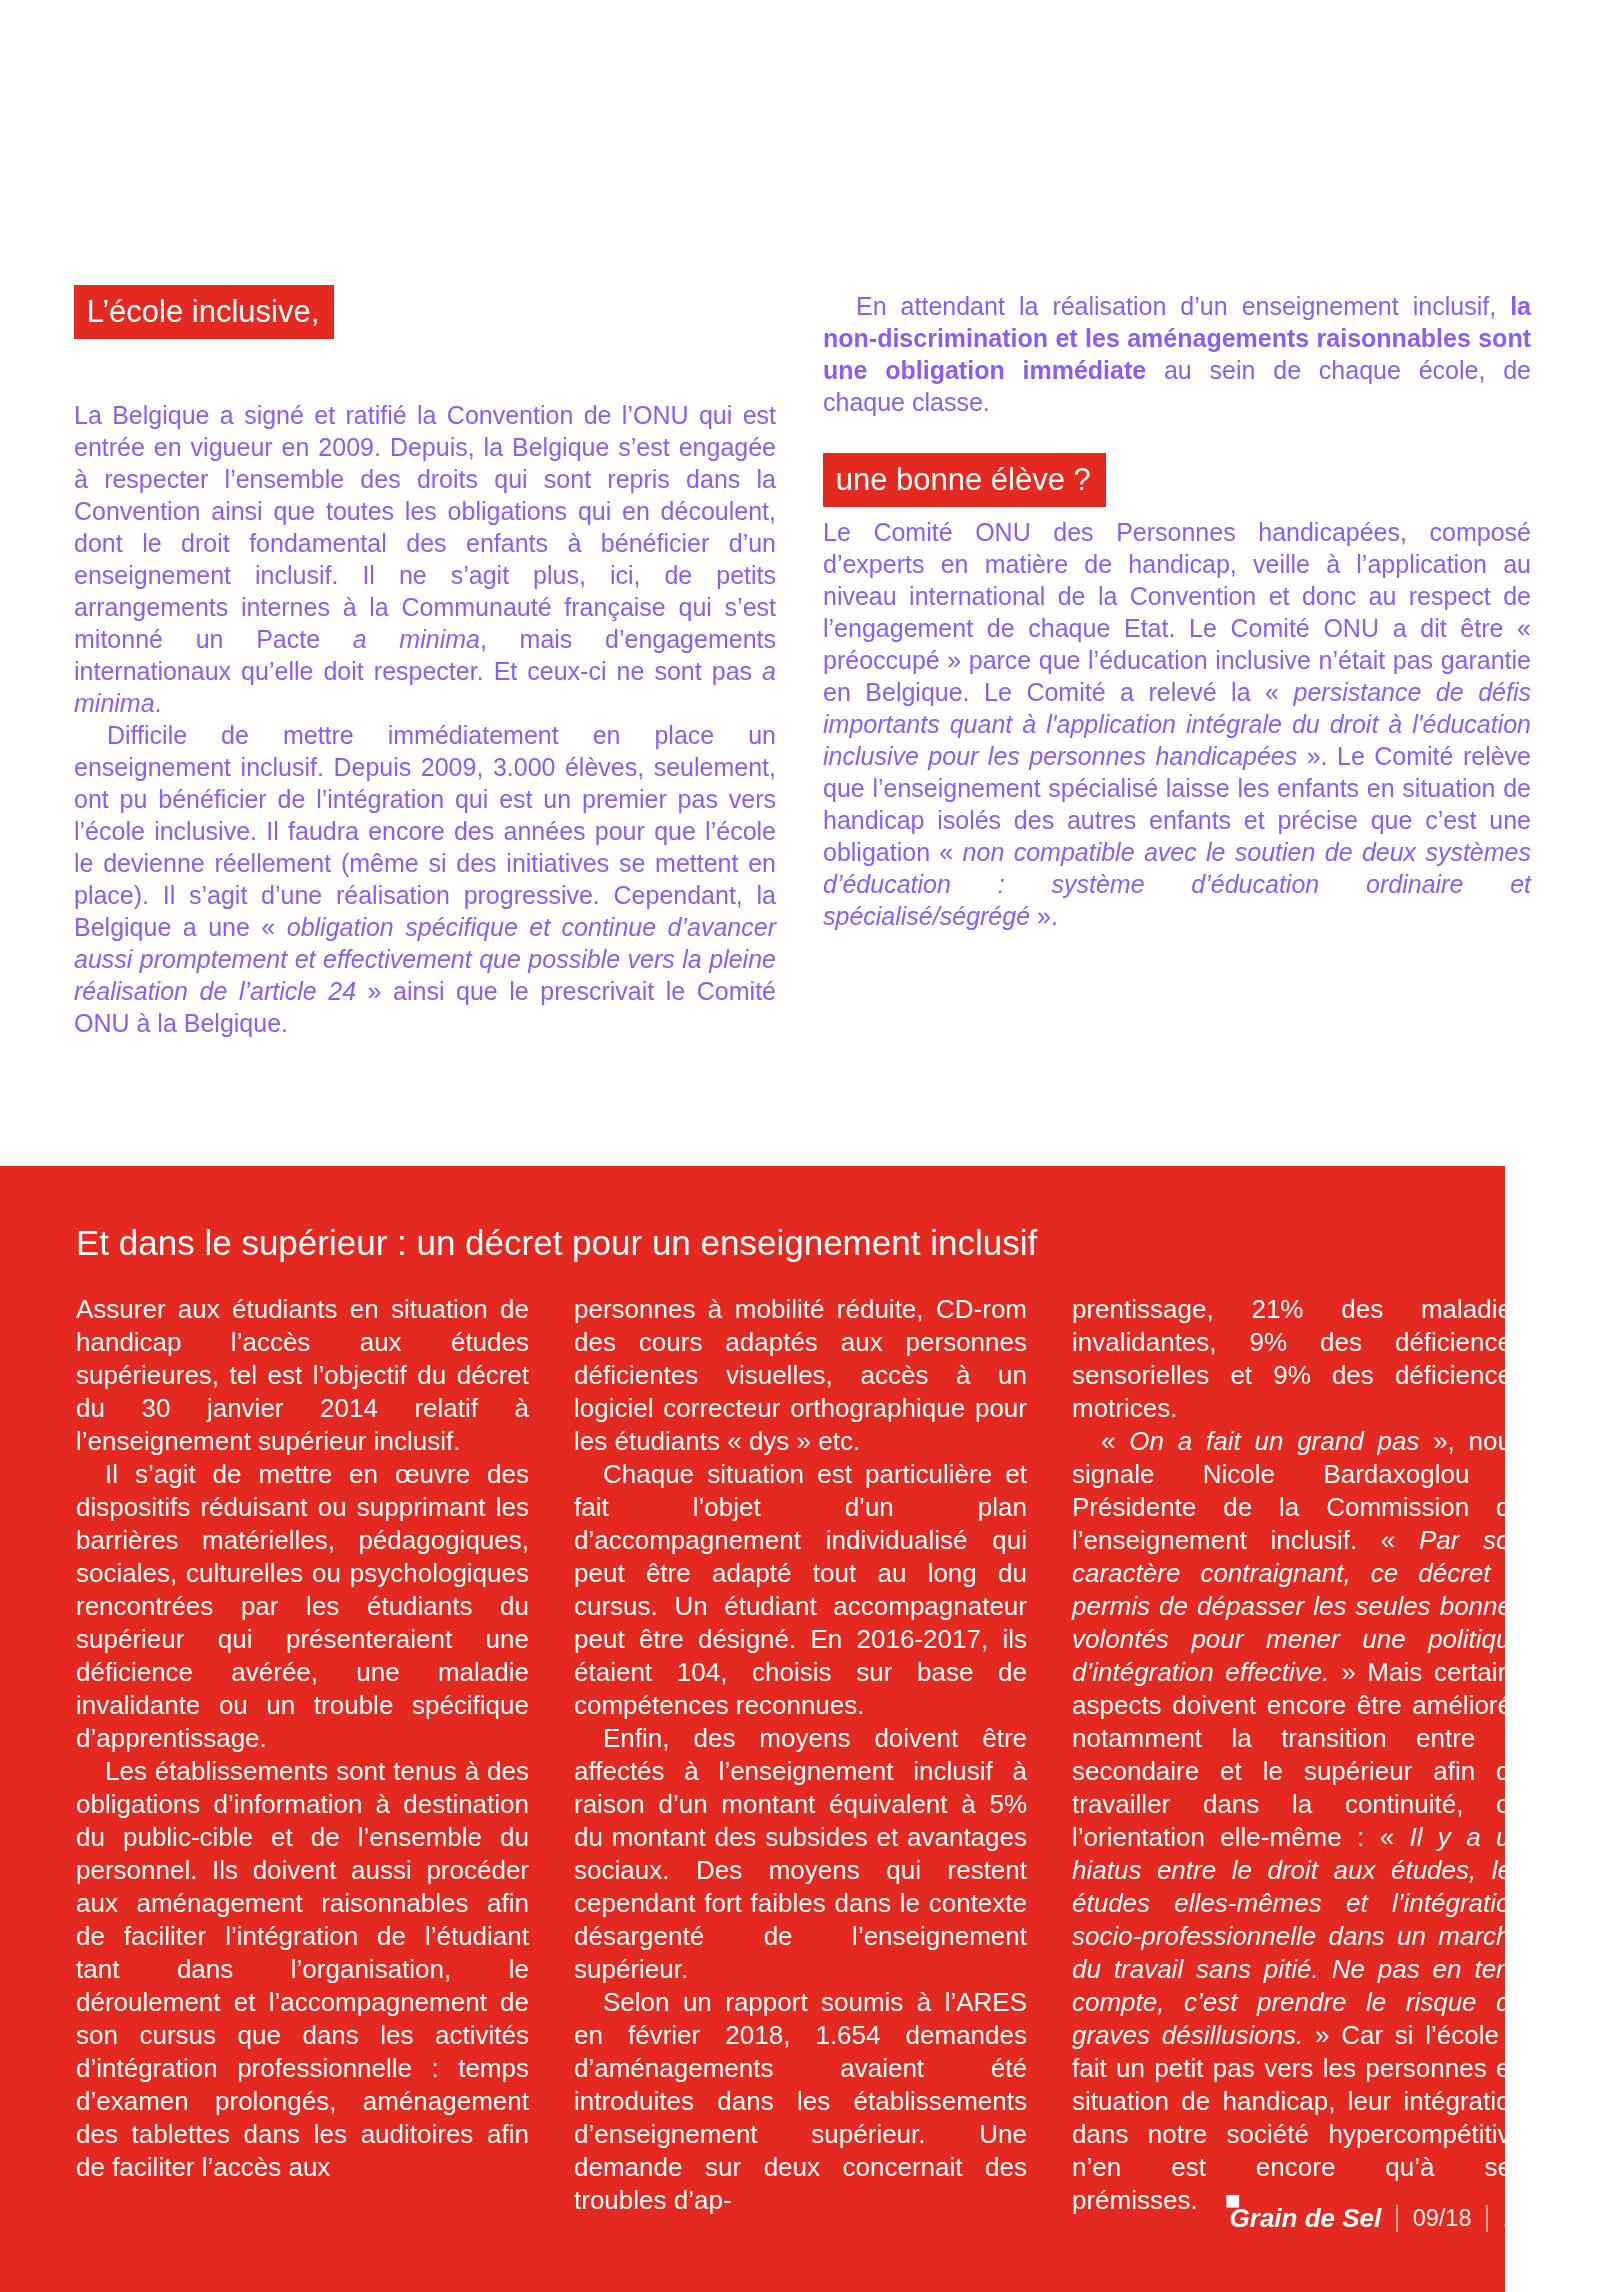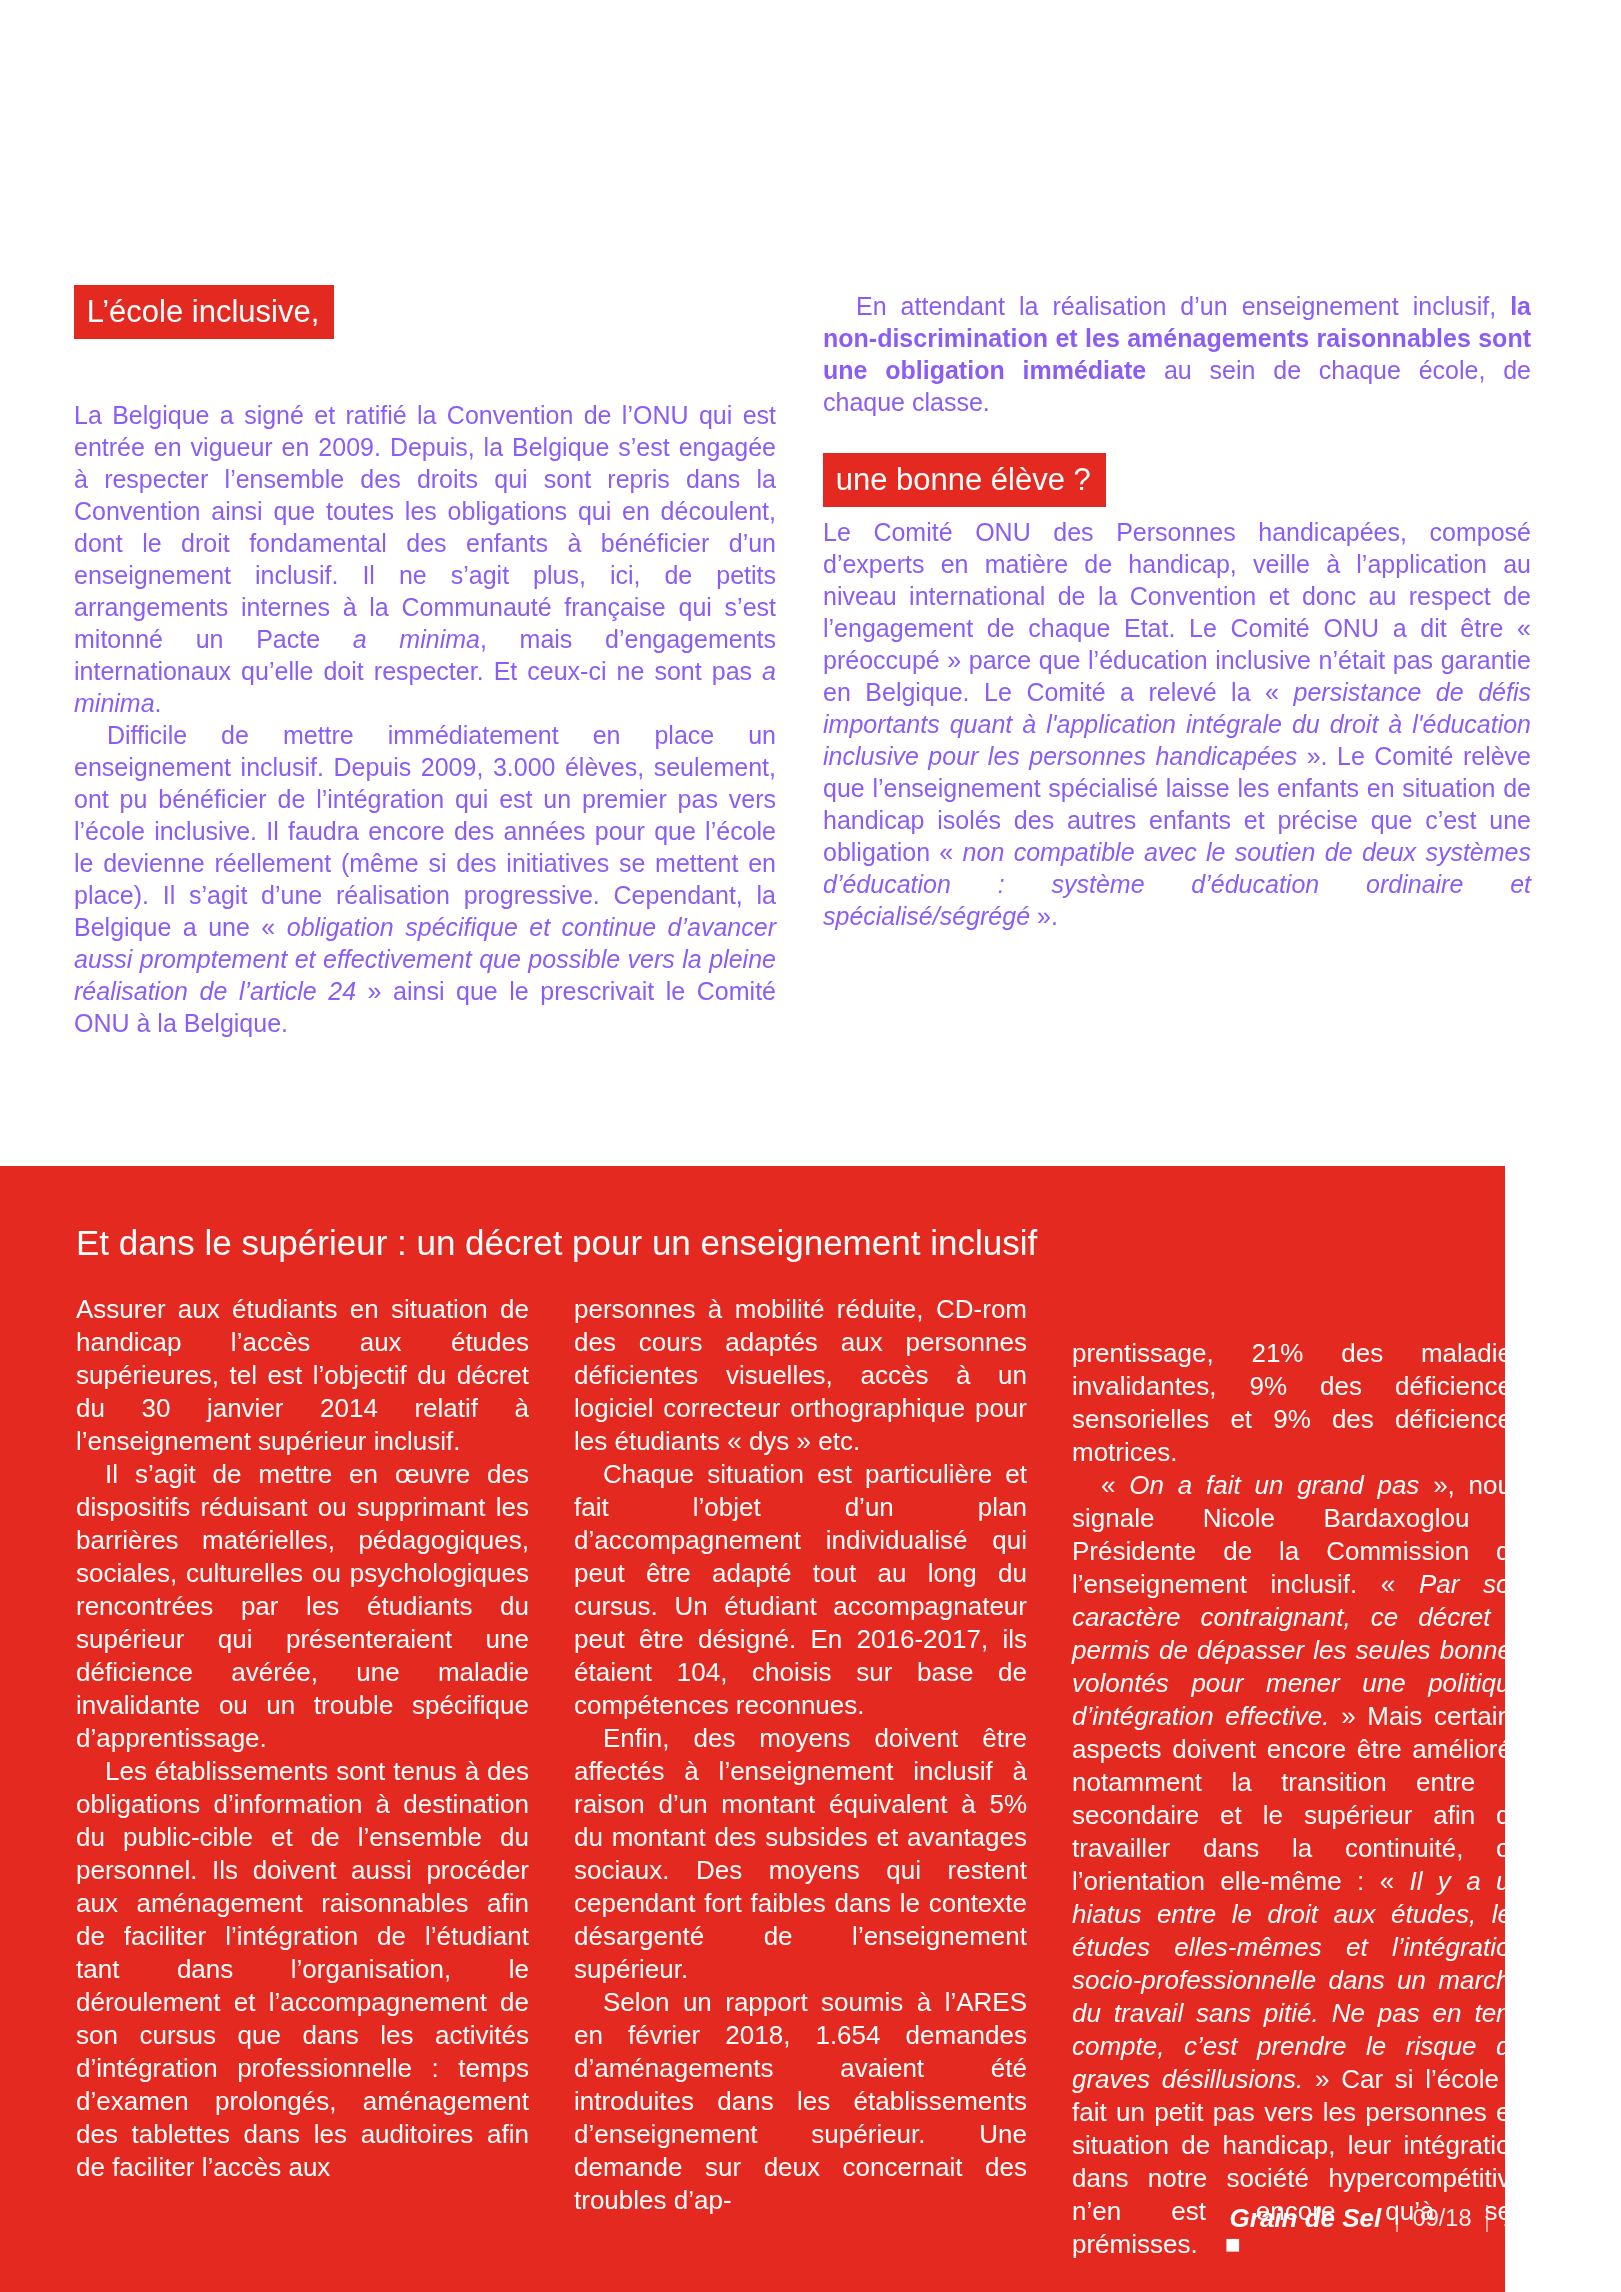--- a/index.html
+++ b/index.html
@@ -38,21 +38,21 @@
   .redsec{position:absolute;left:0;top:1166px;width:1505px;height:1126px;
     background:#e42a20;}
   .redsec-heading{position:absolute;left:76px;top:57px;margin:0;color:#fff;
     font-size:35px;font-weight:400;letter-spacing:0;}
   .rcol{position:absolute;top:127px;width:453px;}
   .rcol p{margin:0;font-size:26px;line-height:33px;color:#ffffff;
     text-align:justify;}
   .rcol p.ind{text-indent:29px;}
   .rcol1{left:76px;}
   .rcol2{left:574px;}
-  .rcol3{left:1072px;margin-top:44px;}
+  .rcol3{left:1072px;}
   .endsq{margin-left:27.4px;font-style:normal;}
   
   .footer{position:absolute;top:2203px;right:92px;display:flex;
     align-items:center;gap:14.7px;color:#fff;}
   .footer .mag{font-weight:bold;font-style:italic;font-size:26px;}
   .footer .sep{width:2px;height:26.5px;background:rgba(255,255,255,0.55);}
   .footer .num{font-size:23.5px;color:rgba(255,255,255,0.93);}
 </style>
 </head>
 <body>

